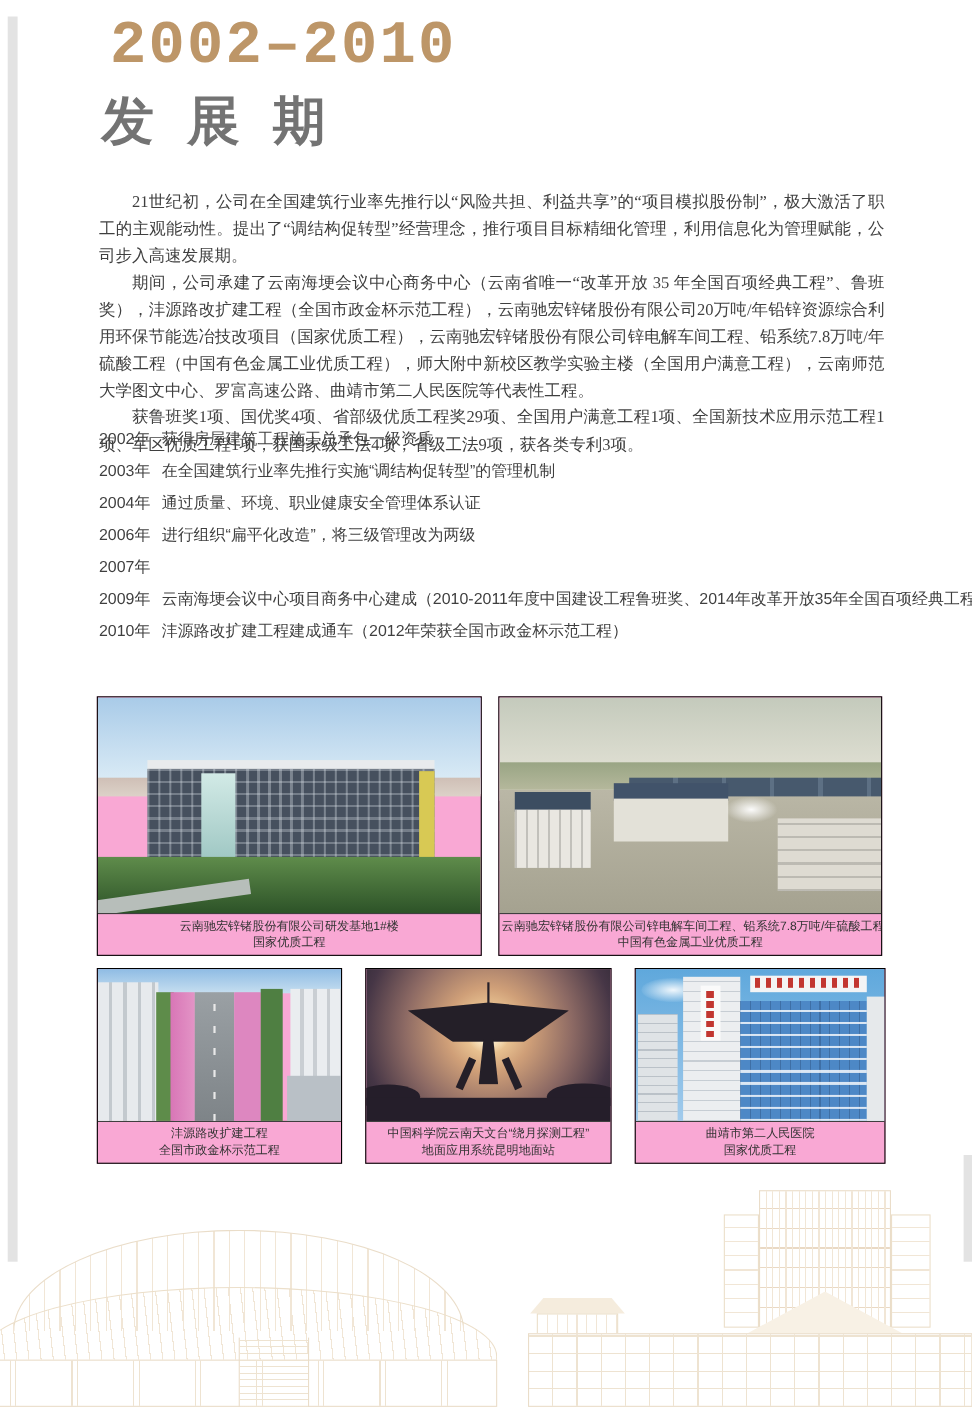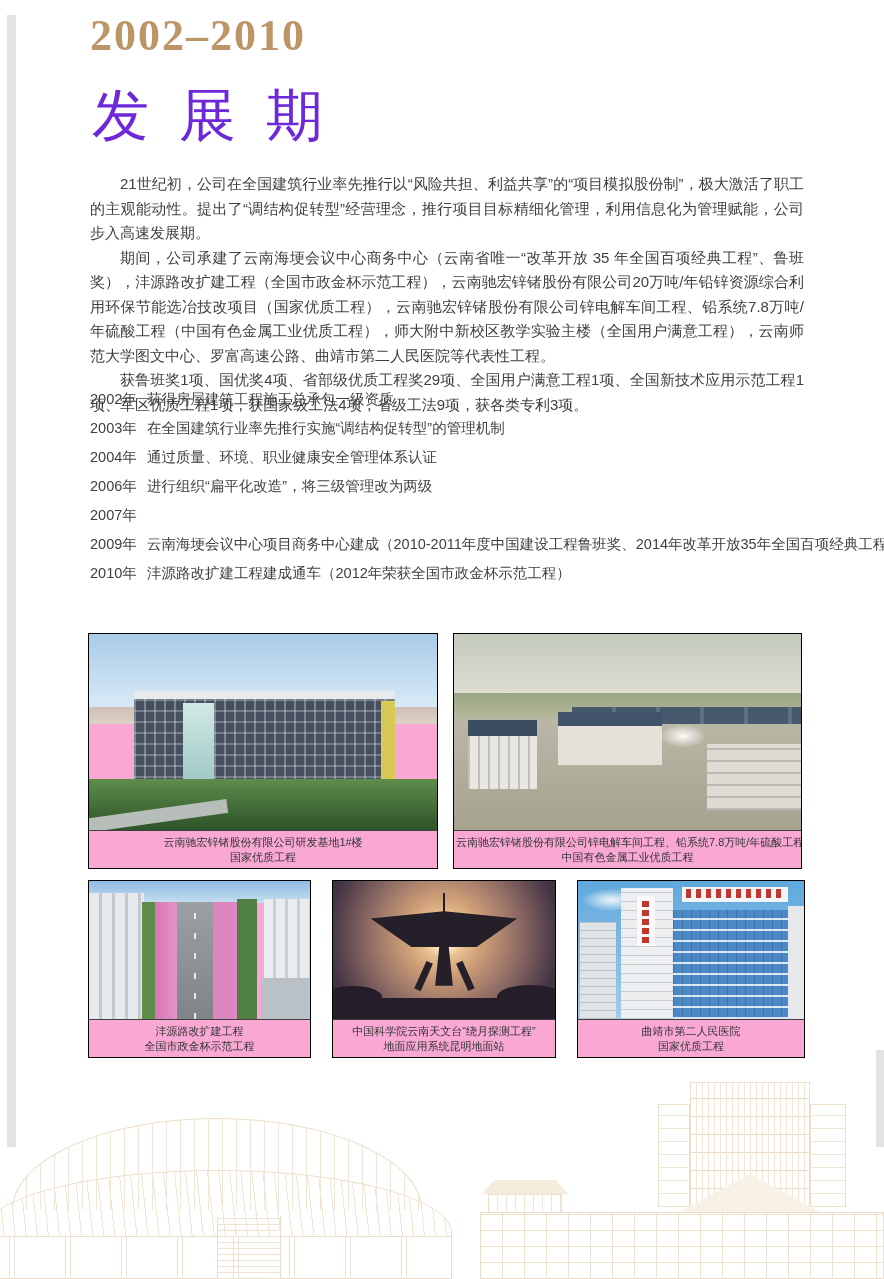--- a/index.html
+++ b/index.html
@@ -7,34 +7,34 @@
     position:relative;width:884px;height:1279px;background:#ffffff;
     font-family:"Liberation Sans",sans-serif;overflow:hidden;
   }
   
   .edge-bar{position:absolute;background:#e3e3e3;}
   .edge-bar.left{left:7px;top:15px;width:9px;height:1132px;}
   .edge-bar.right{right:0;top:1050px;width:8px;height:97px;}
 
   
   .period-range{
-    position:absolute;left:90px;top:10px;
-    font-family:Liberation Serif, serif;font-weight:800;
-    font-size:44px;letter-spacing:2px;color:#bd9668;
+    position:absolute;left:100px;top:10px;
+    font-family:Liberation Mono, monospace;font-weight:800;
+    font-size:55px;letter-spacing:2px;color:#bd9668;
   }
   .period-title{
     position:absolute;left:92px;top:78px;
-    font-family:"DejaVu Sans",sans-serif;font-weight:400;
-    font-size:57px;letter-spacing:30px;color:#6d28d9;
+    font-family:"DejaVu Sans",sans-serif;font-weight:700;
+    font-size:48px;letter-spacing:30px;color:#737373;
   }
 
   
   .intro{
     position:absolute;left:90px;top:172px;width:714px;
-    font-size:15px;line-height:24.5px;color:#3f3f3f;text-align:justify;
+    font-size:15px;line-height:24.5px;color:#3f3f3f;text-align:justify;font-family:Liberation Serif, serif;
   }
   .intro p{margin:0;text-indent:2em;}
 
   
   .timeline{position:absolute;left:90px;top:380px;width:714px;}
   .tl-row{display:flex;height:29px;align-items:flex-end;font-size:14.5px;color:#3f3f3f;white-space:nowrap;}
   .tl-year{width:56px;flex:0 0 56px;}
   .tl-event{margin-left:1px;}
 
   

